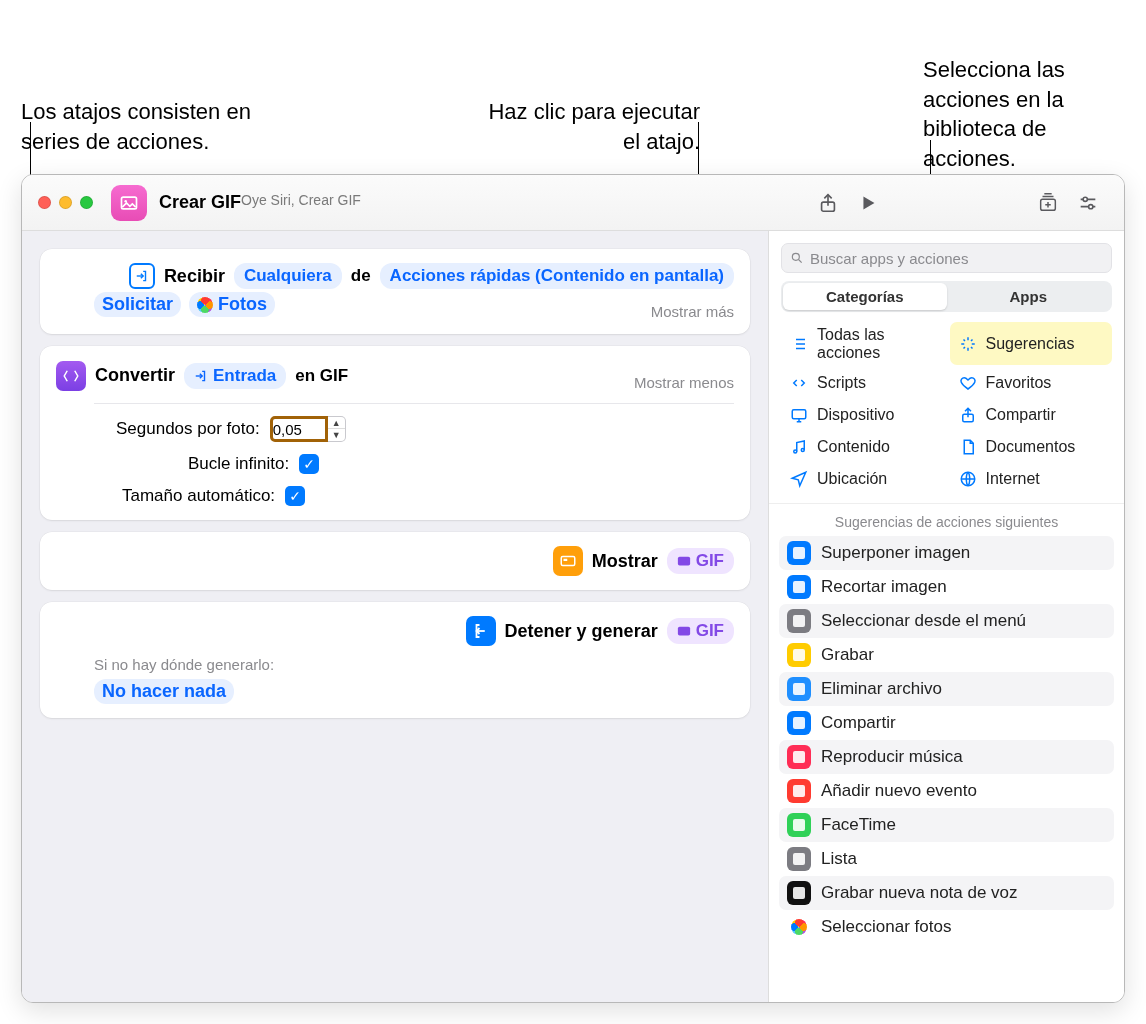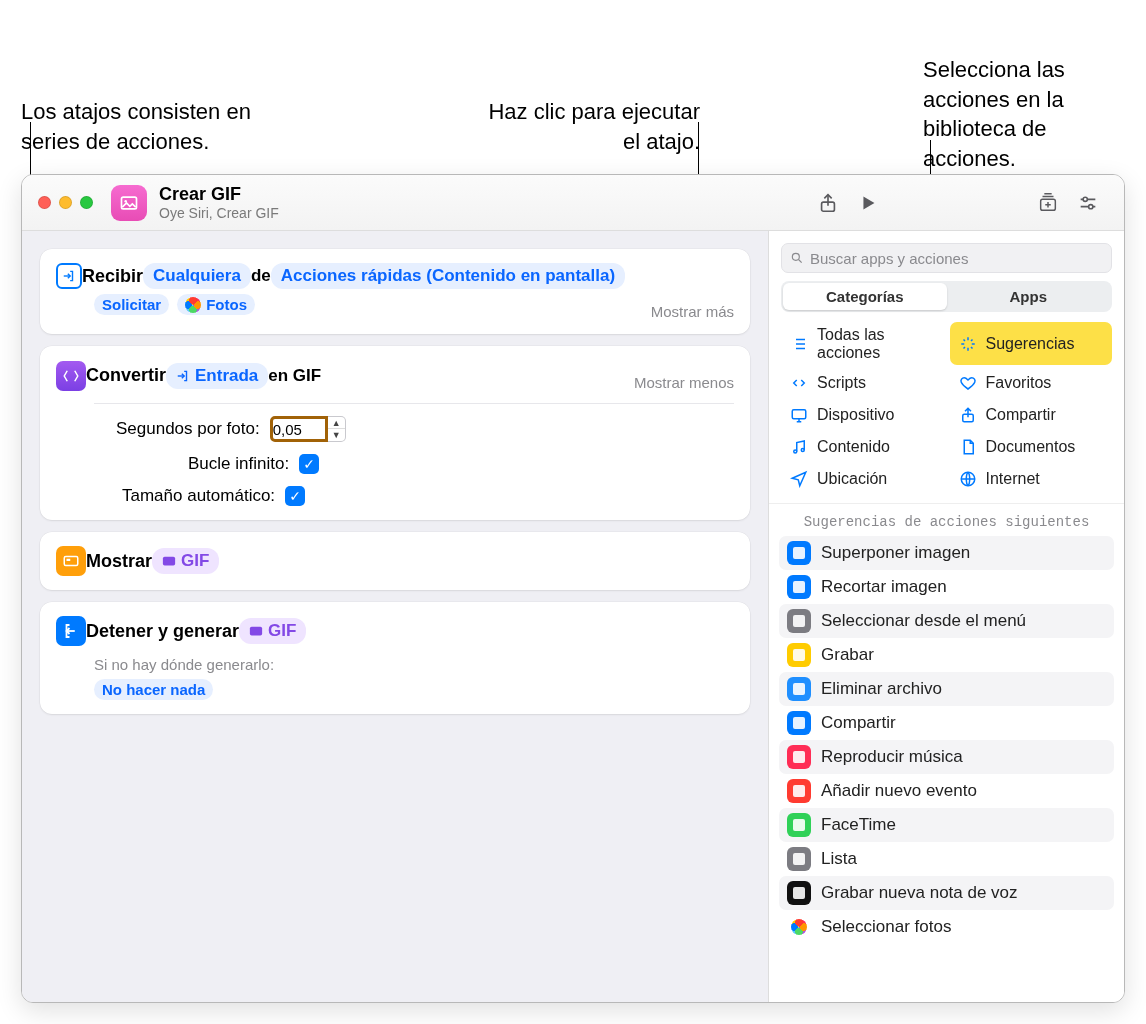--- a/index.html
+++ b/index.html
@@ -43,56 +43,56 @@
   .traffic { display:flex; gap:8px; margin-right:18px; }
   .dot { width:13px; height:13px; border-radius:50%; border:0.5px solid rgba(0,0,0,0.12); }
   .dot.red{background:#ff5f57}.dot.yellow{background:#febc2e}.dot.green{background:#28c840}
 
   .shortcut-icon {
     width:36px; height:36px; border-radius:9px;
     background: linear-gradient(#f66bd0,#e84cb5);
     display:flex; align-items:center; justify-content:center;
     margin-right:12px;
   }
-  .title-block { display:flex; flex-direction:column; line-height:1.15; flex:0 0 auto; }
+  .title-block { display:flex; flex-direction:row; line-height:1.15; flex:0 0 auto; }
   .title-main { font-weight:700; font-size:18px; }
   .title-sub { font-size:14px; color:#7a7a7a; }
   .titlebar-spacer{flex:1}
   .tb-btn { width:40px; height:40px; display:flex; align-items:center; justify-content:center; color:#555; }
   .tb-btn svg, .tb-btn .glyph { width:22px; height:22px; }
   .tb-btn-sidebar { margin-left: 140px; }
   .tb-btn.right-group { margin-left: 0; }
 
   
   .split { flex:1; display:flex; overflow:hidden; }
   .canvas { flex:1; background:#efeff4; padding:18px; overflow-y:auto; position:relative; border-right:1px solid #ddd;}
   .sidebar { width:355px; background:#fff; display:flex; flex-direction:column; }
 
   
   .card {
     background:#fff; border-radius:12px; padding:14px 16px;
     box-shadow:0 1px 2px rgba(0,0,0,0.08), 0 0 0 0.5px rgba(0,0,0,0.05);
     margin-bottom:12px;
   }
-  .card-header { display:flex; align-items:center; gap:0; flex-wrap:wrap; }
+  .card-header { display:flex; align-items:center; gap:9px; flex-wrap:wrap;justify-content:flex-end; }
   .action-icon { width:30px; height:30px; border-radius:7px; display:flex; align-items:center; justify-content:center; color:#fff; font-size:16px; flex-shrink:0; }
   .ai-blue-outline {
     width:26px;height:26px;border-radius:6px;border:2px solid #007aff;color:#007aff;
     display:flex;align-items:center;justify-content:center;background:transparent;
   }
   .ai-purple{background:linear-gradient(#a35af0,#7b3fe4)}
   .ai-blue-sq{background:#007aff}
 
   .action-label { font-weight:700; font-size:18px; }
   .pill {
     display:inline-flex; align-items:center; gap:5px;
     background:#e6efff; color:#0a66ff; border-radius:12px;
     padding:3px 10px; font-weight:600; font-size:17px;
   }
-  .pill.small{font-size:15px; padding:2px 8px}
+  .pill.small{font-size:18px; padding:2px 8px}
   .pill.purple{background:#efe4ff;color:#8349e6}
   .pill svg{width:14px;height:14px}
   .row-tail { margin-left:auto; color:#8a8a8e; font-size:15px;margin-top:14px; }
   .card-sub { color:#8a8a8e; font-size:15px; margin:10px 0 6px 38px; }
   .subrow { display:flex; gap:8px; margin-left:38px; flex-wrap:wrap; align-items:center; }
 
   .param-row { display:flex; align-items:center; justify-content:flex-end; gap:10px; margin:12px 38px 0 38px; }
   .param-label { font-size:17px; color:#000; }
   .stepper { display:flex; align-items:center; }
   .stepper input { width:58px; height:26px; border:3px solid #a16207; border-radius:5px 0 0 5px; font-size:15px;}
@@ -108,26 +108,26 @@
   .search{
     display:flex;align-items:center;gap:6px;height:30px;padding:0 8px;
     background:#f1f1f3;border:1px solid #e2e2e6;border-radius:7px;color:#8a8a8e;font-size:15px;
   }
   .seg{display:flex;margin:0 12px 10px 12px;border-radius:8px;background:#eceef0;padding:2px;font-size:15px;}
   .seg-btn{flex:1;text-align:center;padding:5px 0;border-radius:6px;color:#333;font-weight:600;}
   .seg-btn.active{background:#fff;box-shadow:0 1px 2px rgba(0,0,0,0.15);}
 
   .cat-grid{display:grid;grid-template-columns:1fr 1fr;gap:4px 6px;padding:0 12px 10px 12px;border-bottom:1px solid #eee;}
   .cat{display:flex;align-items:center;gap:8px;padding:4px 8px;border-radius:7px;font-size:16px;color:#222;}
-  .cat.active{background:#fde047;}
+  .cat.active{background:#fef9c3;}
   .cat .ic{width:20px;height:20px;display:flex;align-items:center;justify-content:center;color:#007aff;flex-shrink:0;}
   .cat.active .ic{color:#007aff;}
   .cat-text{line-height:1.1;}
 
-  .sugg-header{font-size:14px;color:#8a8a8e;padding:10px 14px 6px 14px;text-align:center;font-family:Liberation Mono, monospace;}
+  .sugg-header{font-size:14px;color:#8a8a8e;padding:10px 14px 6px 14px;text-align:center;}
   .sugg-list{flex:1;overflow:auto;padding:0 10px 8px 10px;}
   .sugg{display:flex;align-items:center;gap:10px;padding:5px 8px;border-radius:7px;font-size:17px;color:#222;}
   .sugg:nth-child(odd){background:#f4f4f6;}
   .sugg .badge{width:24px;height:24px;border-radius:6px;display:flex;align-items:center;justify-content:center;color:#fff;font-size:13px;}
 
   
   .flower{width:16px;height:16px;border-radius:50%;background:
     radial-gradient(circle at 50% 20%, #ff3b30 25%, transparent 26%),
     radial-gradient(circle at 80% 50%, #ff9500 25%, transparent 26%),
     radial-gradient(circle at 50% 80%, #4cd964 25%, transparent 26%),

